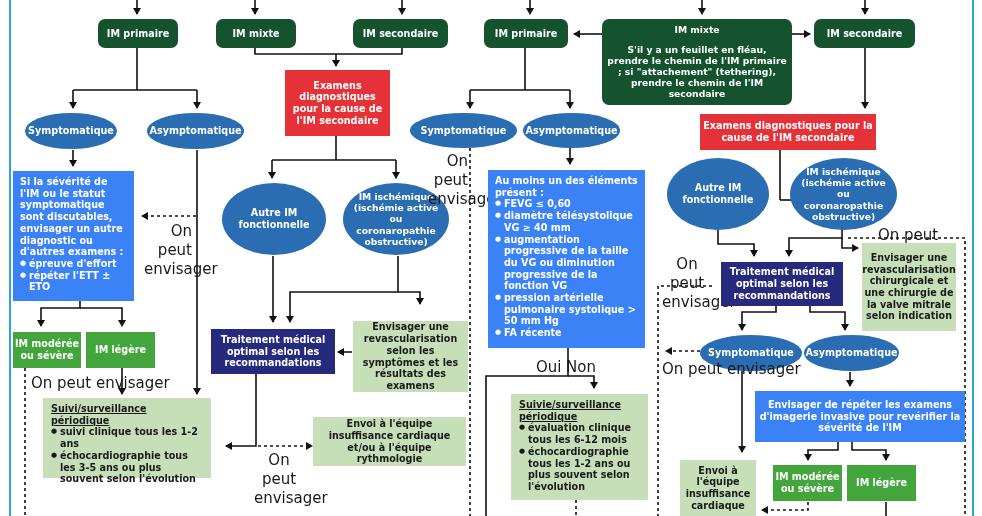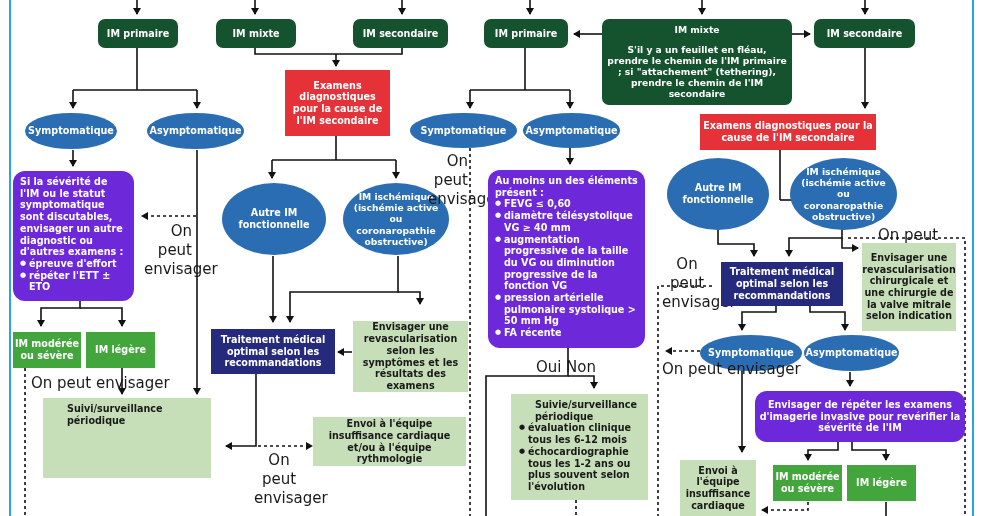--- a/index.html
+++ b/index.html
@@ -4,31 +4,31 @@
 <style>
   html,body{margin:0;padding:0;background:#fff;}
   body{width:982px;height:516px;position:relative;overflow:hidden;font-family:"DejaVu Sans",sans-serif;}
   .frame-l{position:absolute;left:9px;top:0;width:2px;height:516px;background:#2aa7d8;}
   .frame-r{position:absolute;left:972px;top:0;width:2px;height:516px;background:#2aa7d8;}
   svg.lines{position:absolute;left:0;top:0;width:982px;height:516px;}
   .n{position:absolute;box-sizing:border-box;display:flex;align-items:center;justify-content:center;text-align:center;font-weight:bold;font-size:9.6px;line-height:1.22;}
   .g{background:#14532d;color:#fff;border-radius:7px;}
   .gd{background:#43a63c;color:#fff;}
   .r{background:#e53238;color:#fff;}
-  .b{background:#6d28d9;color:#fff;border-radius:12px;}
+  .b{background:#3b82f6;color:#fff;}
   .nv{background:#262a7c;color:#fff;}
   .lg{background:#c7dfb8;color:#1a1a1a;}
   .ov{border-radius:50%;background:#2a6db3;color:#fff;}
   .left{justify-content:flex-start;align-items:flex-start;text-align:left;padding:5px 7px;}
   .col{flex-direction:column;}
   .lbl{position:absolute;font-size:15px;color:#1a1a1a;line-height:1.25;}
   ul.bl{margin:0;padding:0;list-style:none;}
   ul.bl li{position:relative;padding-left:9px;}
   ul.bl li:before{content:"●";position:absolute;left:0;font-size:7px;top:1px;}
-  .u{margin-left:16px;}
+  .u{text-decoration:underline;}
 </style>
 </head>
 <body>
 
 <div class="frame-l"></div>
 <div class="frame-r"></div>
 
 <svg class="lines" viewBox="0 0 982 516">
   <defs>
     <marker id="ah" markerWidth="8" markerHeight="8" refX="6" refY="4" orient="auto" markerUnits="userSpaceOnUse">
@@ -144,20 +144,24 @@
 
 <div class="n gd" style="left:13px;top:332px;width:68px;height:36px;">IM modérée ou sévère</div>
 <div class="n gd" style="left:86px;top:332px;width:69px;height:36px;">IM légère</div>
 <div class="lbl" style="left:31px;top:374px;">On peut envisager</div>
 
 <div class="n nv" style="left:211px;top:329px;width:124px;height:45px;">Traitement médical optimal selon les recommandations</div>
 <div class="n lg" style="left:353px;top:321px;width:115px;height:71px;padding:0 4px;">Envisager une revascularisation selon les symptômes et les résultats des examens</div>
 
 <div class="n lg left col" style="left:43px;top:398px;width:168px;height:80px;padding:5px 8px;">
   <div class="u">Suivi/surveillance périodique</div>
+  <ul class="bl">
+    <li>suivi clinique tous les 1-2 ans</li>
+    <li>échocardiographie tous les 3-5 ans ou plus souvent selon l'évolution</li>
+  </ul>
 </div>
 <div class="n lg" style="left:313px;top:417px;width:153px;height:49px;padding:0 4px;">Envoi à l'équipe insuffisance cardiaque et/ou à l'équipe rythmologie</div>
 <div class="lbl" style="left:254px;top:451px;text-align:center;width:50px;">On peut envisager</div>
 <div class="lbl" style="left:428px;top:152px;text-align:right;width:40px;">On peut envisager</div>
 
 <div class="n g" style="left:484px;top:19px;width:84px;height:29px;">IM primaire</div>
 <div class="n g col" style="left:602px;top:19px;width:190px;height:86px;padding:0 4px;font-size:9.2px;">
   <div style="margin-bottom:8px;">IM mixte</div>
   <div>S'il y a un feuillet en fléau, prendre le chemin de l'IM primaire ; si "attachement" (tethering), prendre le chemin de l'IM secondaire</div>
 </div>

